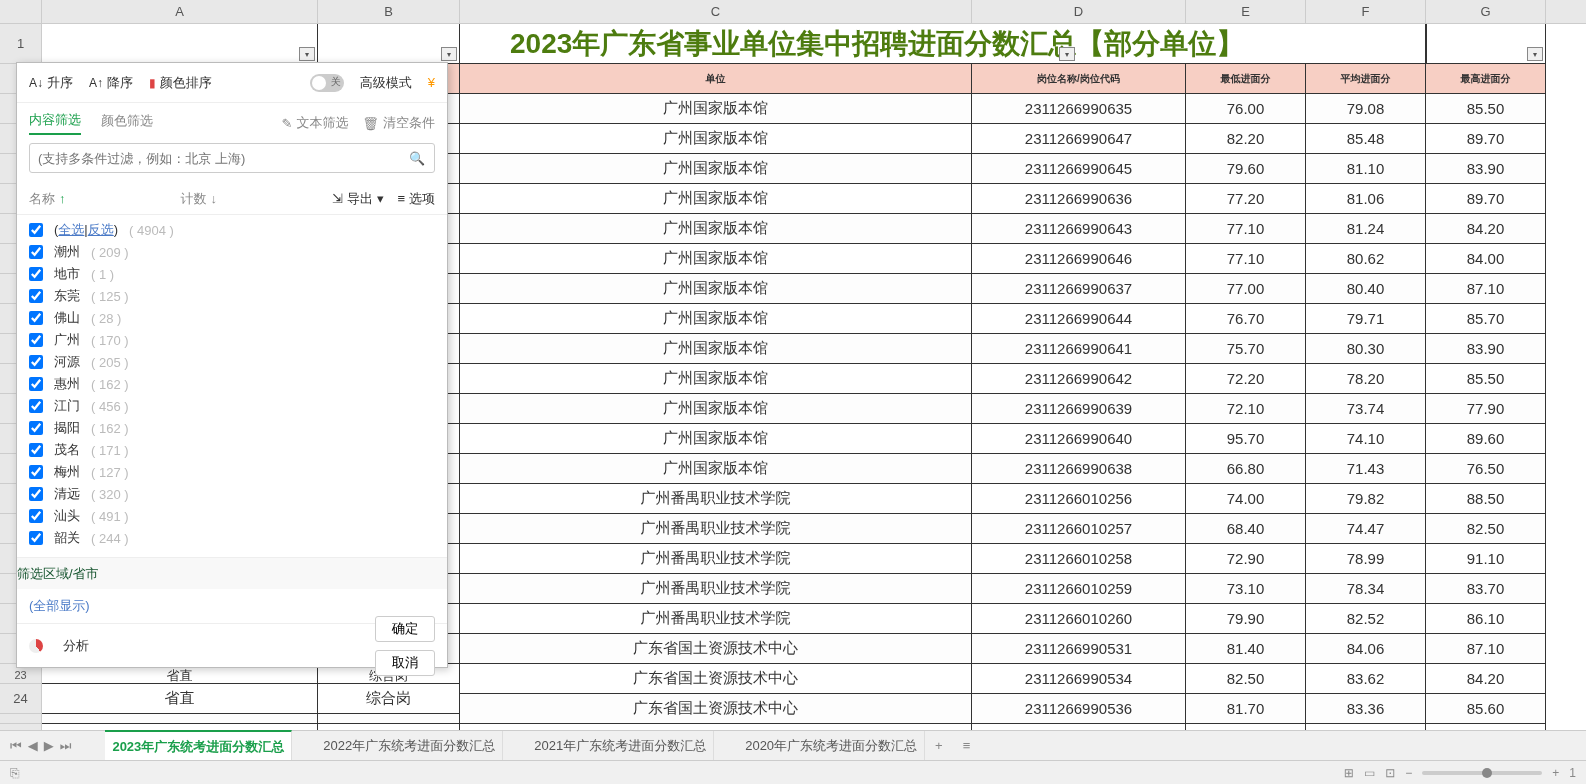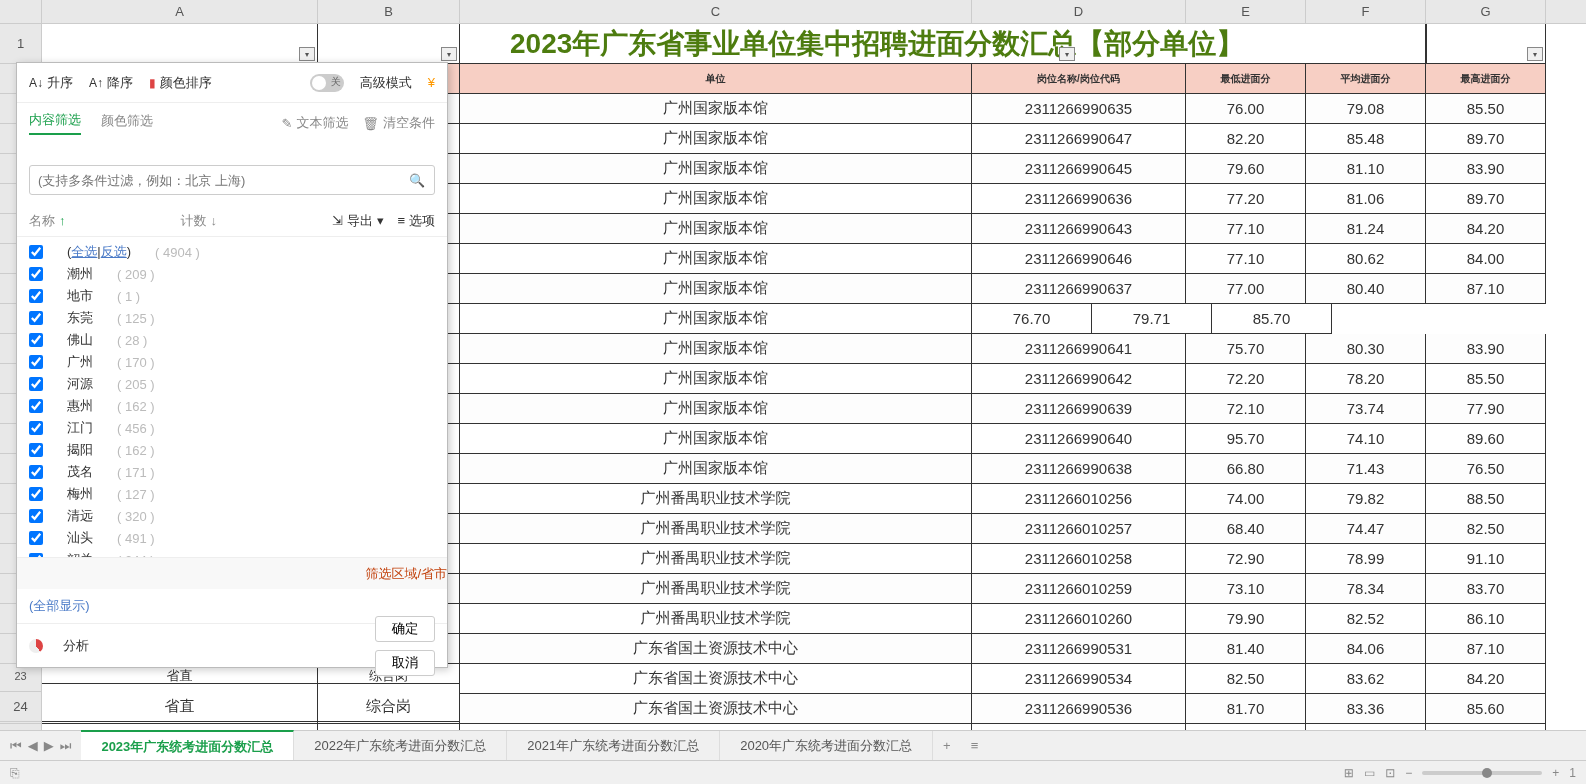--- a/index.html
+++ b/index.html
@@ -36,52 +36,52 @@
 .toggle-text { color: #333; }
 .money-ic { color: #f90; }
 
 .fp-tabs { display: flex; align-items: center; height: 40px; padding: 0 12px; gap: 20px; }
 .fp-tab { color: #888; padding-bottom: 4px; }
 .fp-tab.active { color: #1a9f4b; border-bottom: 2px solid #1a9f4b; }
 .fp-tab-right { margin-left: auto; display: flex; gap: 14px; }
 .fp-tab-right .fp-tool { color: #888; }
 
 .fp-search { padding: 0 12px 10px; }
-.fp-search-box { display: flex; align-items: center; border: 1px solid #ccc; border-radius: 3px; height: 30px; padding: 0 8px; margin-top: 22px; }
+.fp-search-box { display: flex; align-items: center; border: 1px solid #ccc; border-radius: 3px; height: 30px; padding: 0 8px; }
 .fp-search-box input { border: none; outline: none; flex: 1; font-size: 13px; color: #999; }
 .fp-search-box .sic { color: #888; }
 
 .fp-opts { display: flex; align-items: center; height: 32px; padding: 0 12px; border-bottom: 1px solid #eee; color: #888; }
 .fp-opts .col { flex: 1; display: flex; align-items: center; gap: 4px; }
 .fp-opts .right { display: flex; gap: 14px; }
 
 .fp-list { flex: 1; overflow-y: auto; padding: 4px 12px; }
-.fp-item { display: flex; align-items: center; height: 22px; gap: 24px; }
+.fp-item { display: flex; align-items: center; height: 22px; gap: 11px; }
 .fp-item input[type=checkbox] { width: 14px; height: 14px; }
 .fp-item .nm { color: #333; }
 .fp-item .nm.link { color: #4a7ac7; text-decoration: underline; }
 .fp-item .cnt { color: #bbb; }
 
-.fp-region { height: 32px; line-height: 32px; text-align: right; border-top: 1px solid #eee; color: #c2410c; background: #f8f8f8; }
+.fp-region { height: 32px; line-height: 32px; text-align: left; border-top: 1px solid #eee; color: #14532d; background: #f8f8f8; }
 .fp-showall { padding: 8px 12px; color: #4a7ac7; }
 
 .fp-footer { display: flex; align-items: center; height: 44px; padding: 0 12px; gap: 8px; border-top: 1px solid #eee; }
 .fp-footer .analyze { display: flex; align-items: center; gap: 20px; color: #333; }
 .fp-footer .pie { width: 14px; height: 14px; border-radius: 50%; background: conic-gradient(#d44 0 40%, #eee 40% 100%); }
 .fp-footer .btns { margin-left: auto; display: flex; gap: 8px; flex-direction: column; }
 .fp-footer button { width: 60px; height: 26px; border: 1px solid #ccc; background: #fff; border-radius: 3px; cursor: pointer; }
 
 
 .visible-rows { position: absolute; left: 0; top: 668px; display: flex; flex-direction: column; }
 
 
 .sheet-tabs { position: absolute; left: 0; bottom: 24px; right: 0; height: 30px; background: #f0f0f0; display: flex; align-items: center; border-top: 1px solid #ccc; }
 .nav-btns { display: flex; gap: 6px; padding: 0 10px; color: #888; }
 .nav-btns span { cursor: pointer; }
-.sheet-tab { padding: 6px 20px; color: #555; cursor: pointer; border-right: 1px solid #ddd; }
+.sheet-tab { padding: 6px 7px; color: #555; cursor: pointer; border-right: 1px solid #ddd; margin-left: 24px; }
 .sheet-tab.active { background: #fff; color: #1a9f4b; font-weight: bold; border-top: 2px solid #1a9f4b; }
 .add-sheet { padding: 0 10px; color: #888; cursor: pointer; }
 
 .status-bar { position: absolute; left: 0; bottom: 0; right: 0; height: 24px; background: #f0f0f0; border-top: 1px solid #ccc; display: flex; align-items: center; padding: 0 10px; color: #888; font-size: 12px; }
 .status-bar .sic { margin-right: auto; }
 .status-bar .ritems { display: flex; gap: 10px; align-items: center; }
 .slider { width: 120px; height: 4px; background: #ccc; border-radius: 2px; position: relative; }
 .slider::after { content: ''; width: 10px; height: 10px; background: #888; border-radius: 50%; position: absolute; left: 50%; top: -3px; }
 
 
@@ -200,20 +200,21 @@
         <div class="cell col-D">2311266990637</div>
         <div class="cell col-E">77.00</div>
         <div class="cell col-F">80.40</div>
         <div class="cell col-G">87.10</div>
       </div>
       <div class="row data-row">
         <div class="row-head"></div>
         <div class="cell col-A"></div>
         <div class="cell col-B"></div>
         <div class="cell col-C">广州国家版本馆</div>
+        <div class="cell col-D">2311266990644</div>
         <div class="cell col-E">76.70</div>
         <div class="cell col-F">79.71</div>
         <div class="cell col-G">85.70</div>
       </div>
       <div class="row data-row">
         <div class="row-head"></div>
         <div class="cell col-A"></div>
         <div class="cell col-B"></div>
         <div class="cell col-C">广州国家版本馆</div>
         <div class="cell col-D">2311266990641</div>
@@ -348,21 +349,21 @@
         <div class="cell col-C">广东省国土资源技术中心</div>
         <div class="cell col-D">2311266990533</div>
         <div class="cell col-E">78.90</div>
         <div class="cell col-F">83.00</div>
         <div class="cell col-G">90.80</div>
       </div>
     </div>
 </div>
 
 <div class="visible-rows">
-  <div class="row" style="height:24px;">
+  <div class="row" style="height:16px;align-items:flex-end;">
     <div class="row-head" style="line-height:16px;font-size:11px;">23</div>
     <div class="cell col-A" style="height:16px;font-size:13px;">省直</div>
     <div class="cell col-B" style="height:16px;font-size:13px;">综合岗</div>
   </div>
   <div class="row">
     <div class="row-head">24</div>
     <div class="cell col-A" style="font-size:15px;">省直</div>
     <div class="cell col-B" style="font-size:15px;">综合岗</div>
   </div>
 </div>

